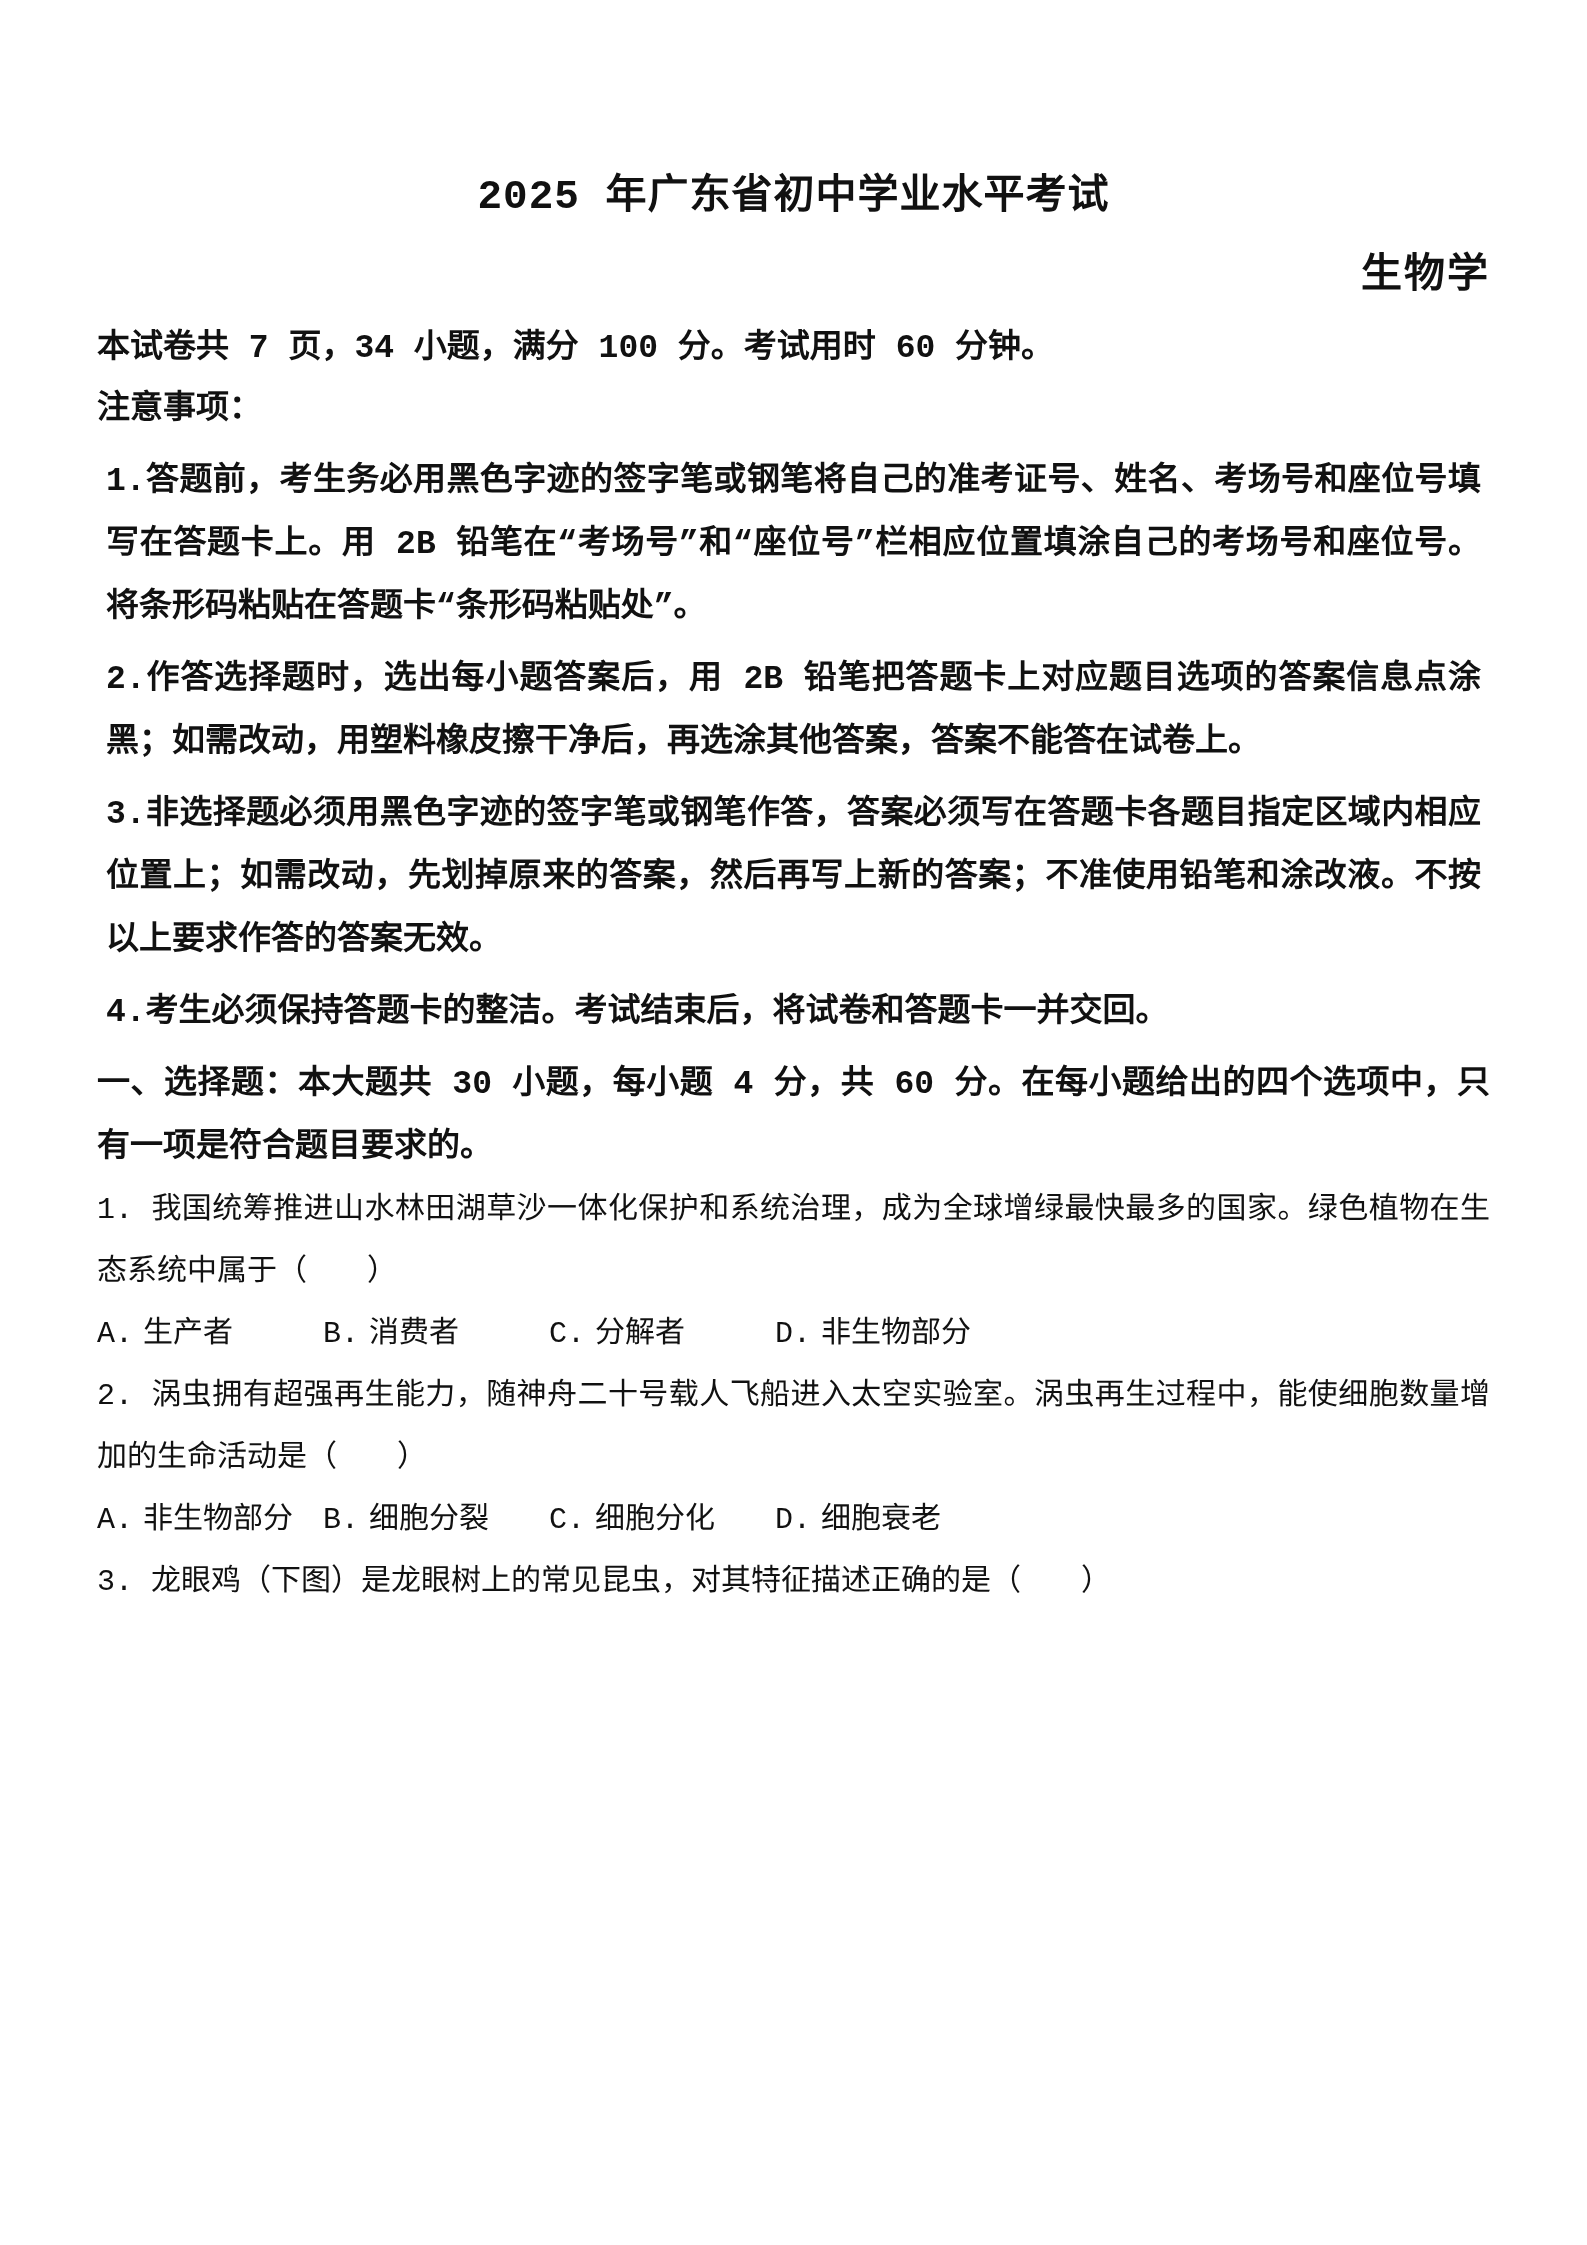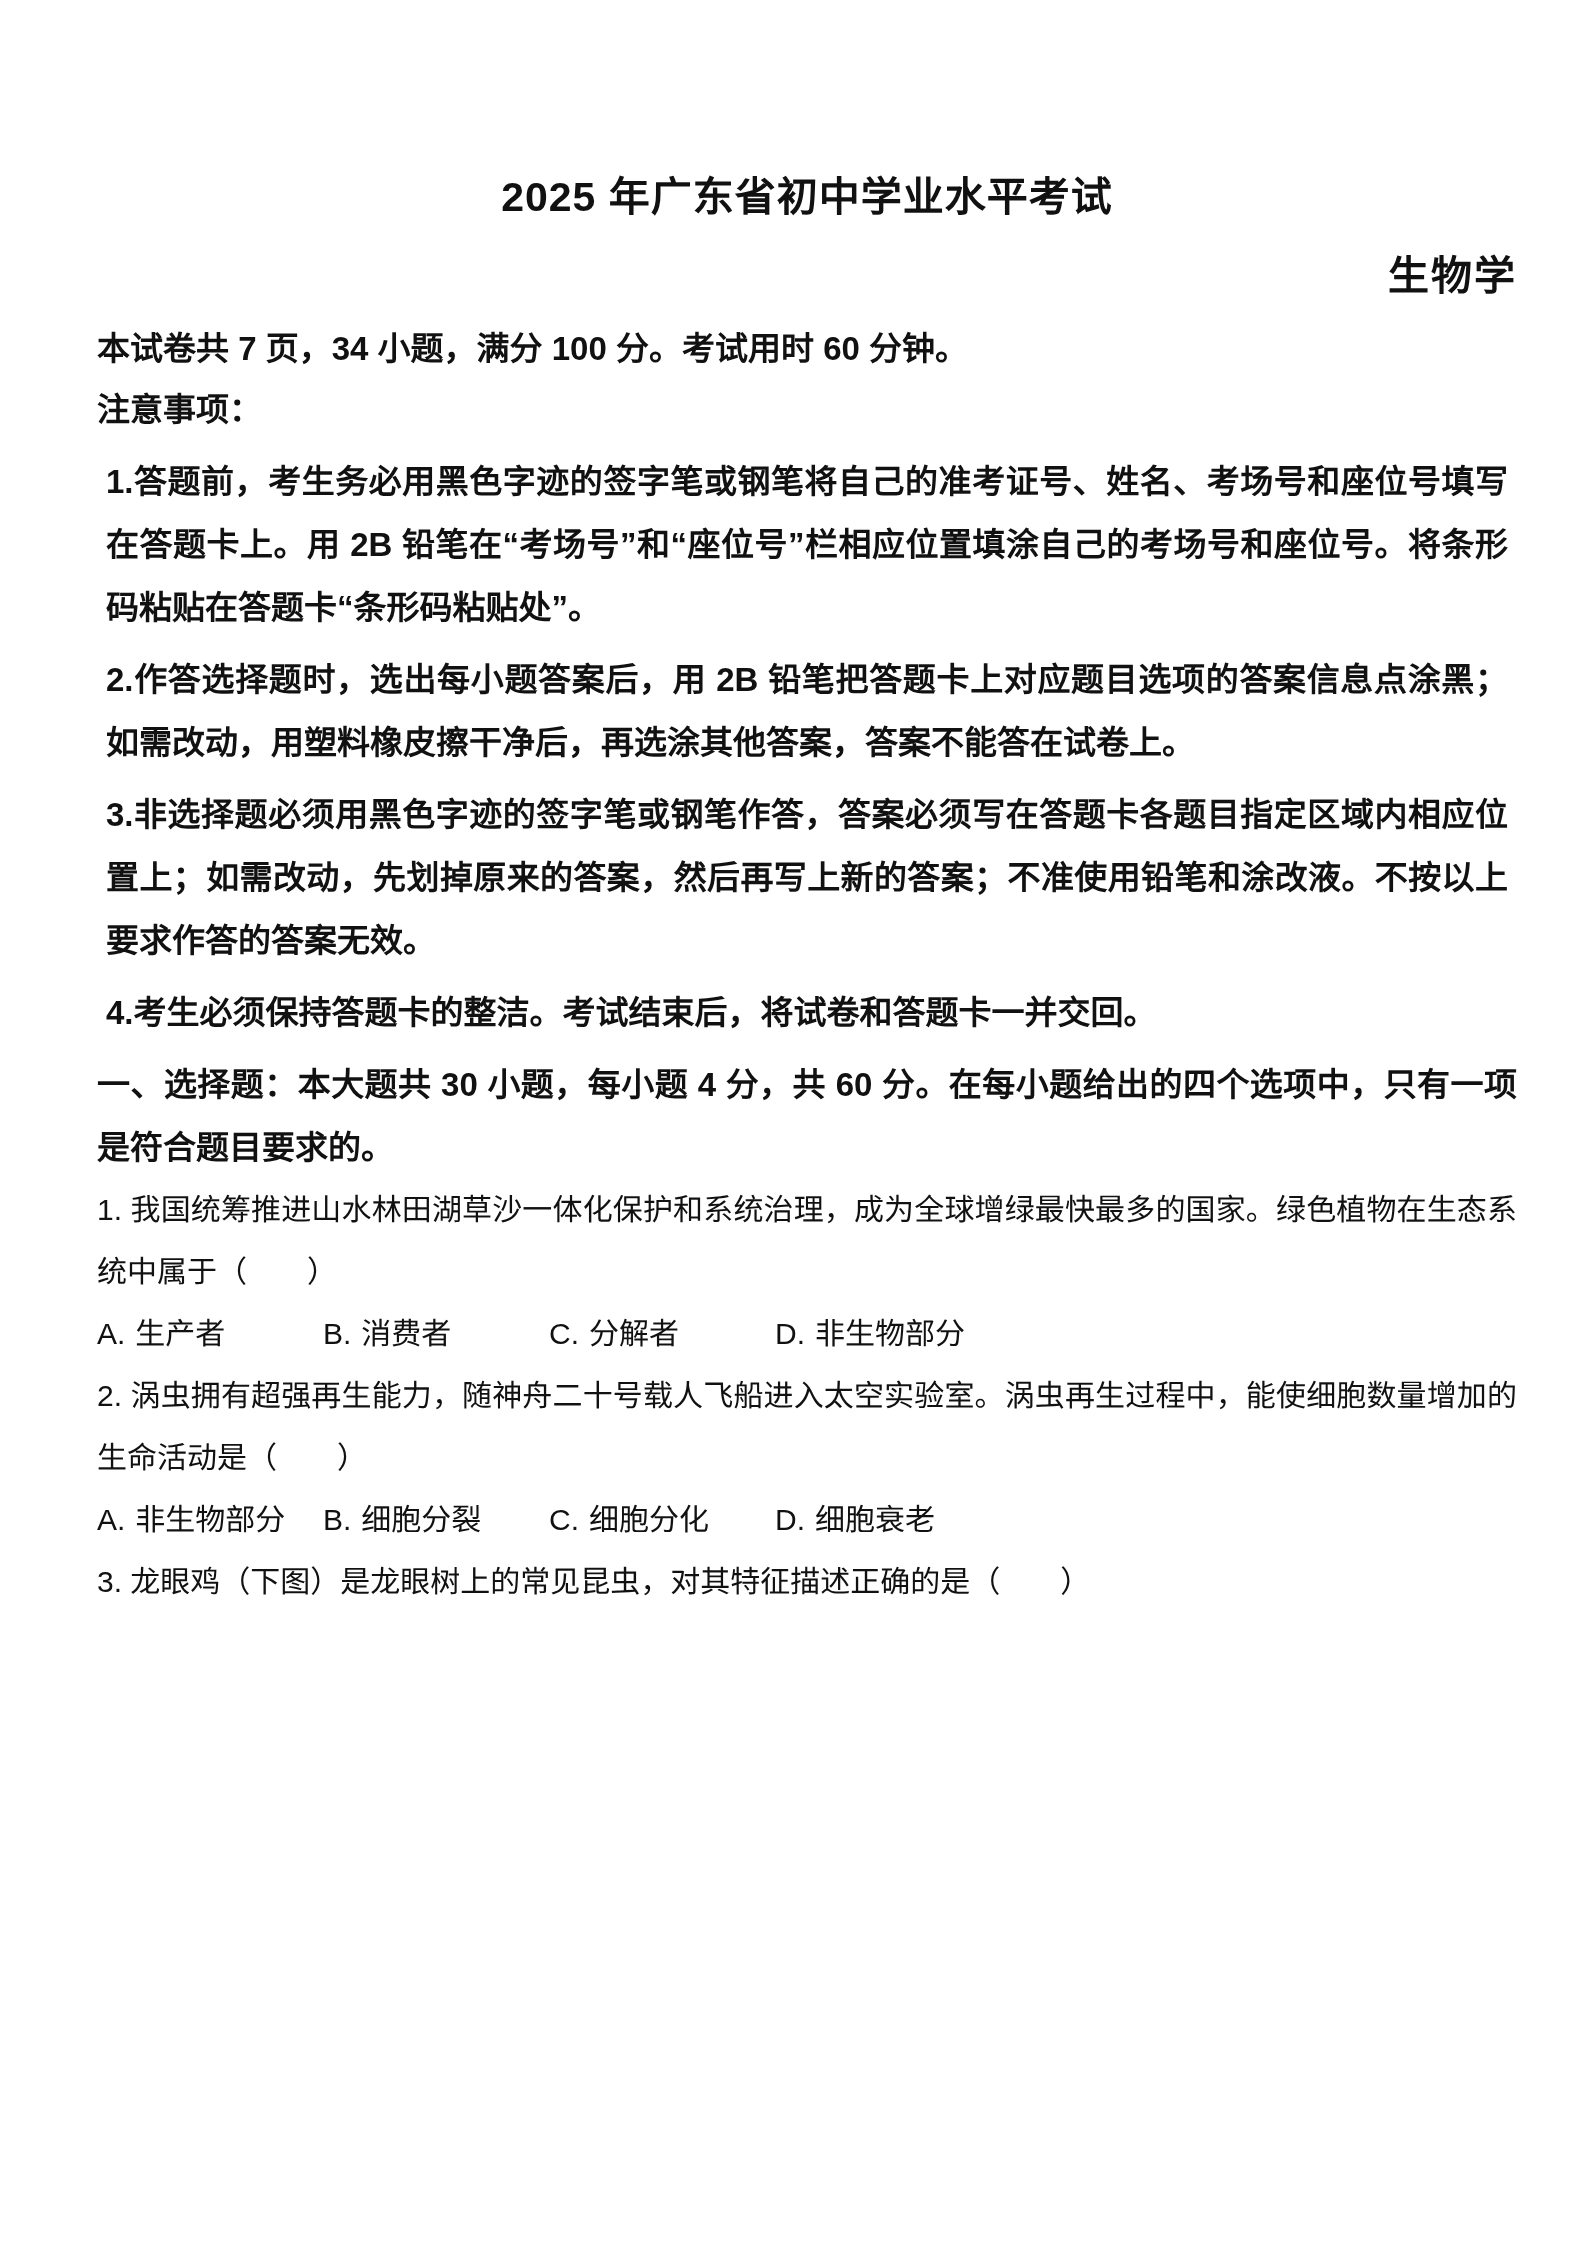--- a/index.html
+++ b/index.html
@@ -6,24 +6,24 @@
     margin: 0;
     padding: 0;
     background: #ffffff;
   }
   .page {
     position: relative;
     width: 1587px;
     height: 1631px;
     background: #ffffff;
     color: #111111;
-    font-family: Liberation Sans, sans-serif;
+    font-family: Liberation Mono, monospace;
     overflow: hidden;
     box-sizing: border-box;
-    padding: 168px 70px 0 97px;
+    padding: 168px 97px 0 97px;
   }
   .doc-title {
     margin: 0;
     font-size: 41px;
     font-weight: bold;
     text-align: center;
     line-height: 58px;
     letter-spacing: 1px;
   }
   .doc-subject {

